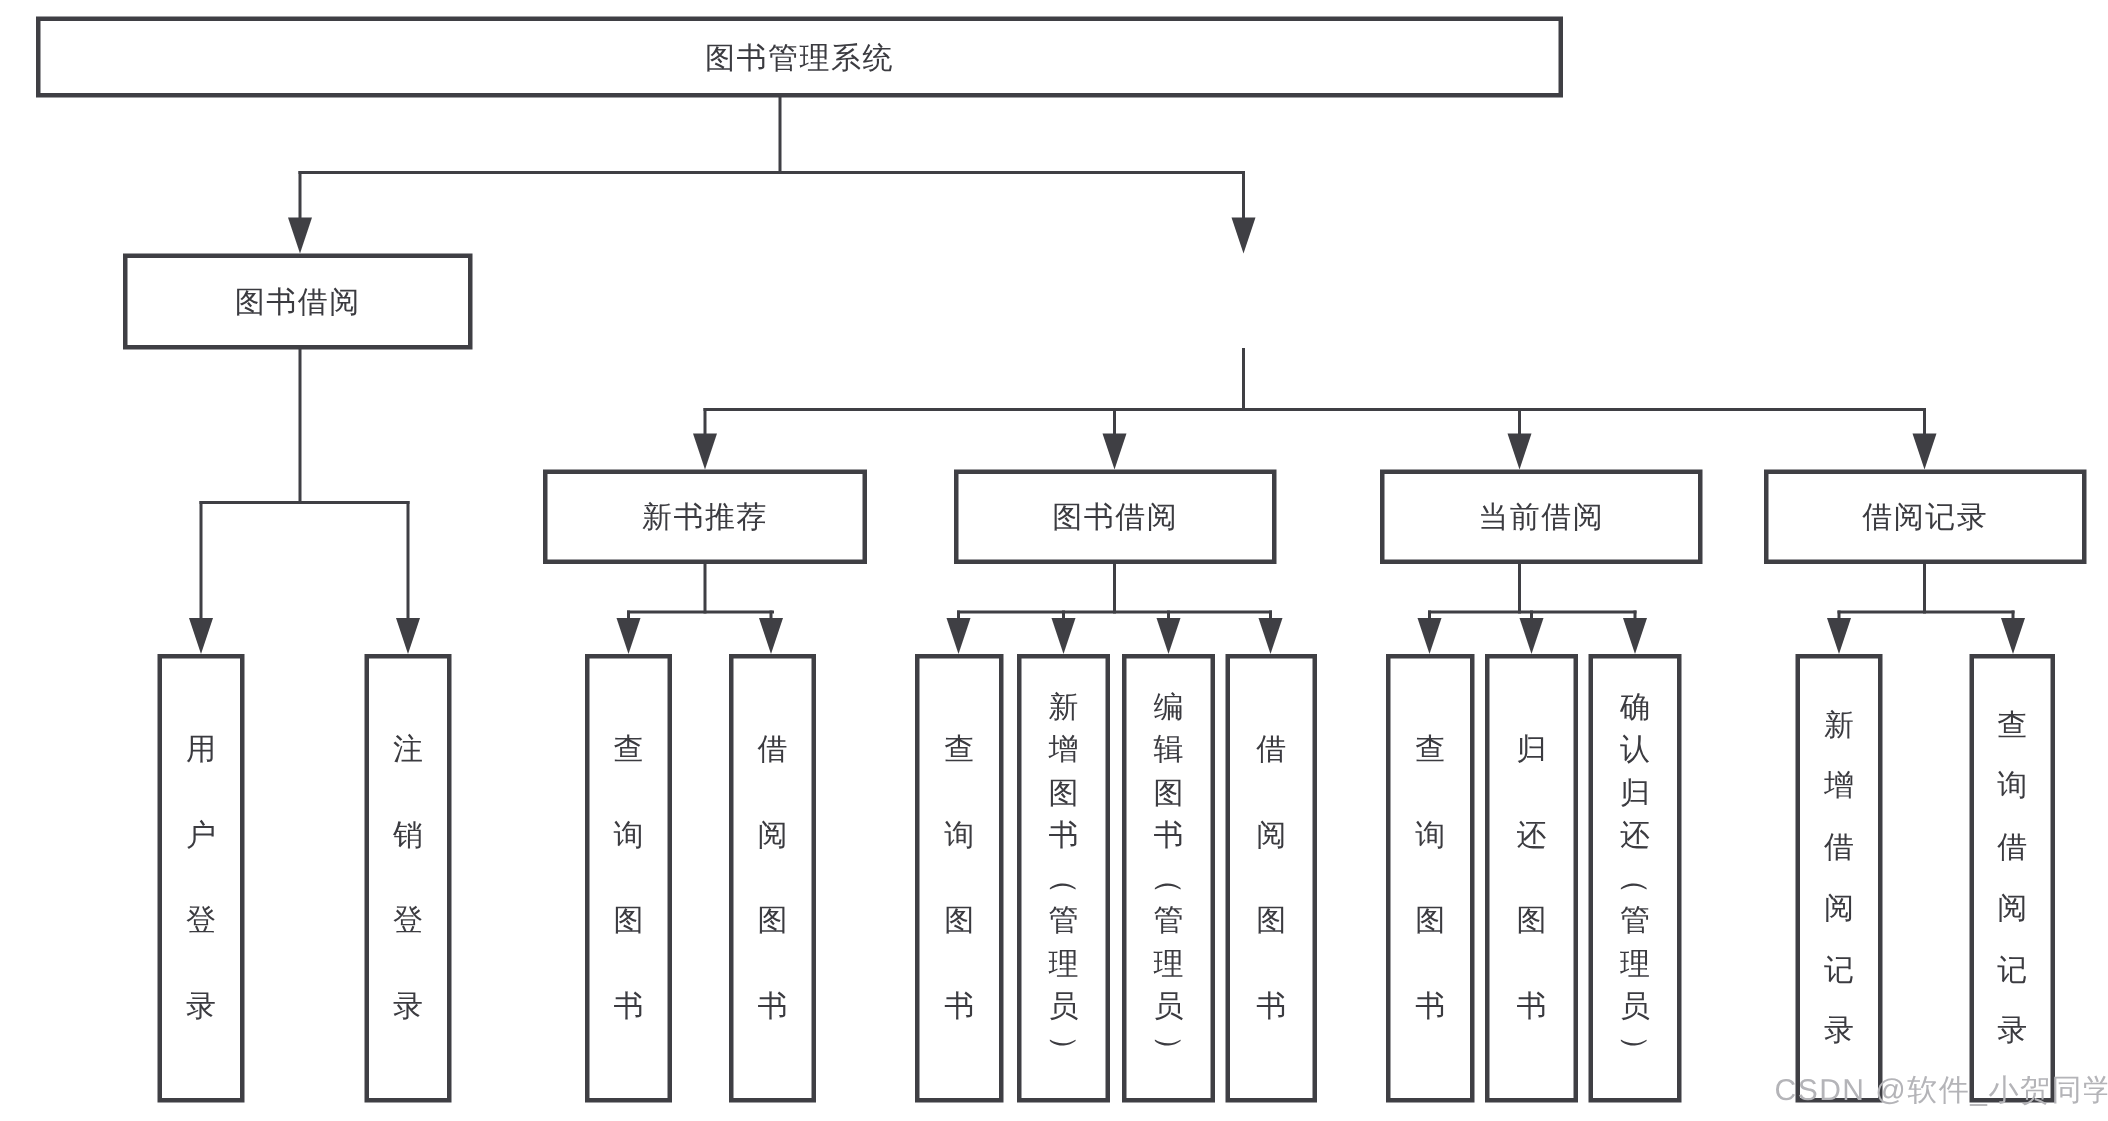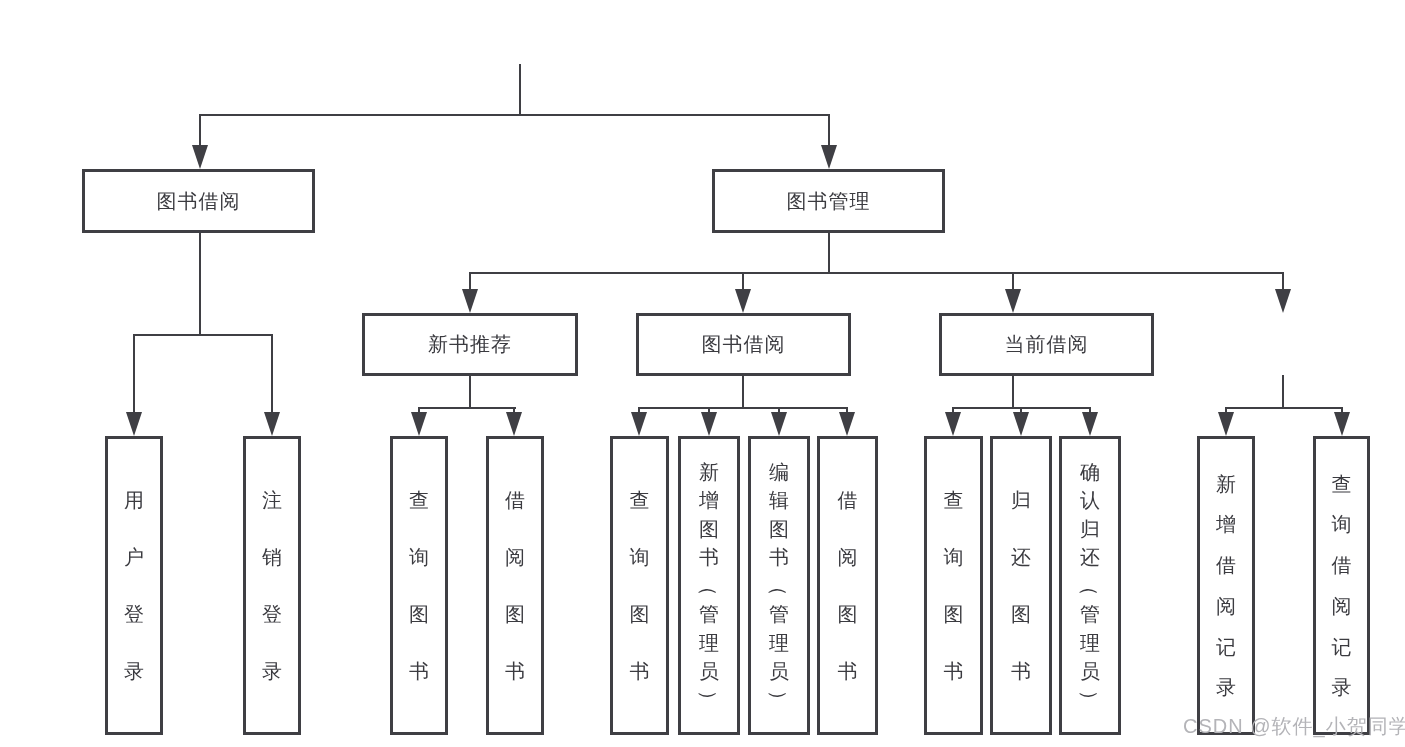--- a/index.html
+++ b/index.html
@@ -40,33 +40,33 @@
     position:absolute;left:1183px;top:713px;
     font-size:20px;letter-spacing:1px;
     color:#b4b4b8;white-space:nowrap;
   }
 </style>
 </head>
 <body>
 
 <div id="canvas">
 
+  <div class="box box-h" style="left:24px;top:11px;width:1018px;height:54px;">
+    <span>图书管理系统</span>
+  </div>
 
   <div class="vline" style="left:519px;top:64px;height:52px;"></div>
   <div class="hline" style="left:199px;top:114px;width:631px;"></div>
   <div class="vline" style="left:199px;top:114px;height:34px;"></div>
   <div class="arrow" style="left:192px;top:145px;"></div>
   <div class="vline" style="left:828px;top:114px;height:34px;"></div>
   <div class="arrow" style="left:821px;top:145px;"></div>
 
   <div class="box box-h" style="left:82px;top:169px;width:233px;height:64px;">
     <span>图书借阅</span>
-  </div>
-  <div class="box box-h" style="left:712px;top:169px;width:233px;height:64px;">
-    <span>图书管理</span>
   </div>
 
   <div class="vline" style="left:199px;top:232px;height:104px;"></div>
   <div class="hline" style="left:133px;top:334px;width:140px;"></div>
   <div class="vline" style="left:133px;top:334px;height:80px;"></div>
   <div class="arrow" style="left:126px;top:412px;"></div>
   <div class="vline" style="left:271px;top:334px;height:80px;"></div>
   <div class="arrow" style="left:264px;top:412px;"></div>
 
   <div class="vline" style="left:828px;top:232px;height:42px;"></div>
@@ -79,22 +79,25 @@
   <div class="arrow" style="left:1005px;top:289px;"></div>
   <div class="vline" style="left:1282px;top:272px;height:20px;"></div>
   <div class="arrow" style="left:1275px;top:289px;"></div>
 
   <div class="box box-h" style="left:636px;top:313px;width:215px;height:63px;">
     <span>图书借阅</span>
   </div>
   <div class="box box-h" style="left:362px;top:313px;width:216px;height:63px;">
     <span>新书推荐</span>
   </div>
-  <div class="box box-h" style="left:939px;top:313px;width:215px;height:63px;">
+  <div class="box box-h" style="left:920px;top:313px;width:215px;height:63px;">
     <span>当前借阅</span>
+  </div>
+  <div class="box box-h" style="left:1176px;top:313px;width:215px;height:63px;">
+    <span>借阅记录</span>
   </div>
 
   <div class="vline" style="left:469px;top:375px;height:34px;"></div>
   <div class="hline" style="left:418px;top:407px;width:98px;"></div>
   <div class="vline" style="left:418px;top:407px;height:8px;"></div>
   <div class="arrow" style="left:411px;top:412px;"></div>
   <div class="vline" style="left:513px;top:407px;height:8px;"></div>
   <div class="arrow" style="left:506px;top:412px;"></div>
 
   <div class="vline" style="left:742px;top:375px;height:34px;"></div>

